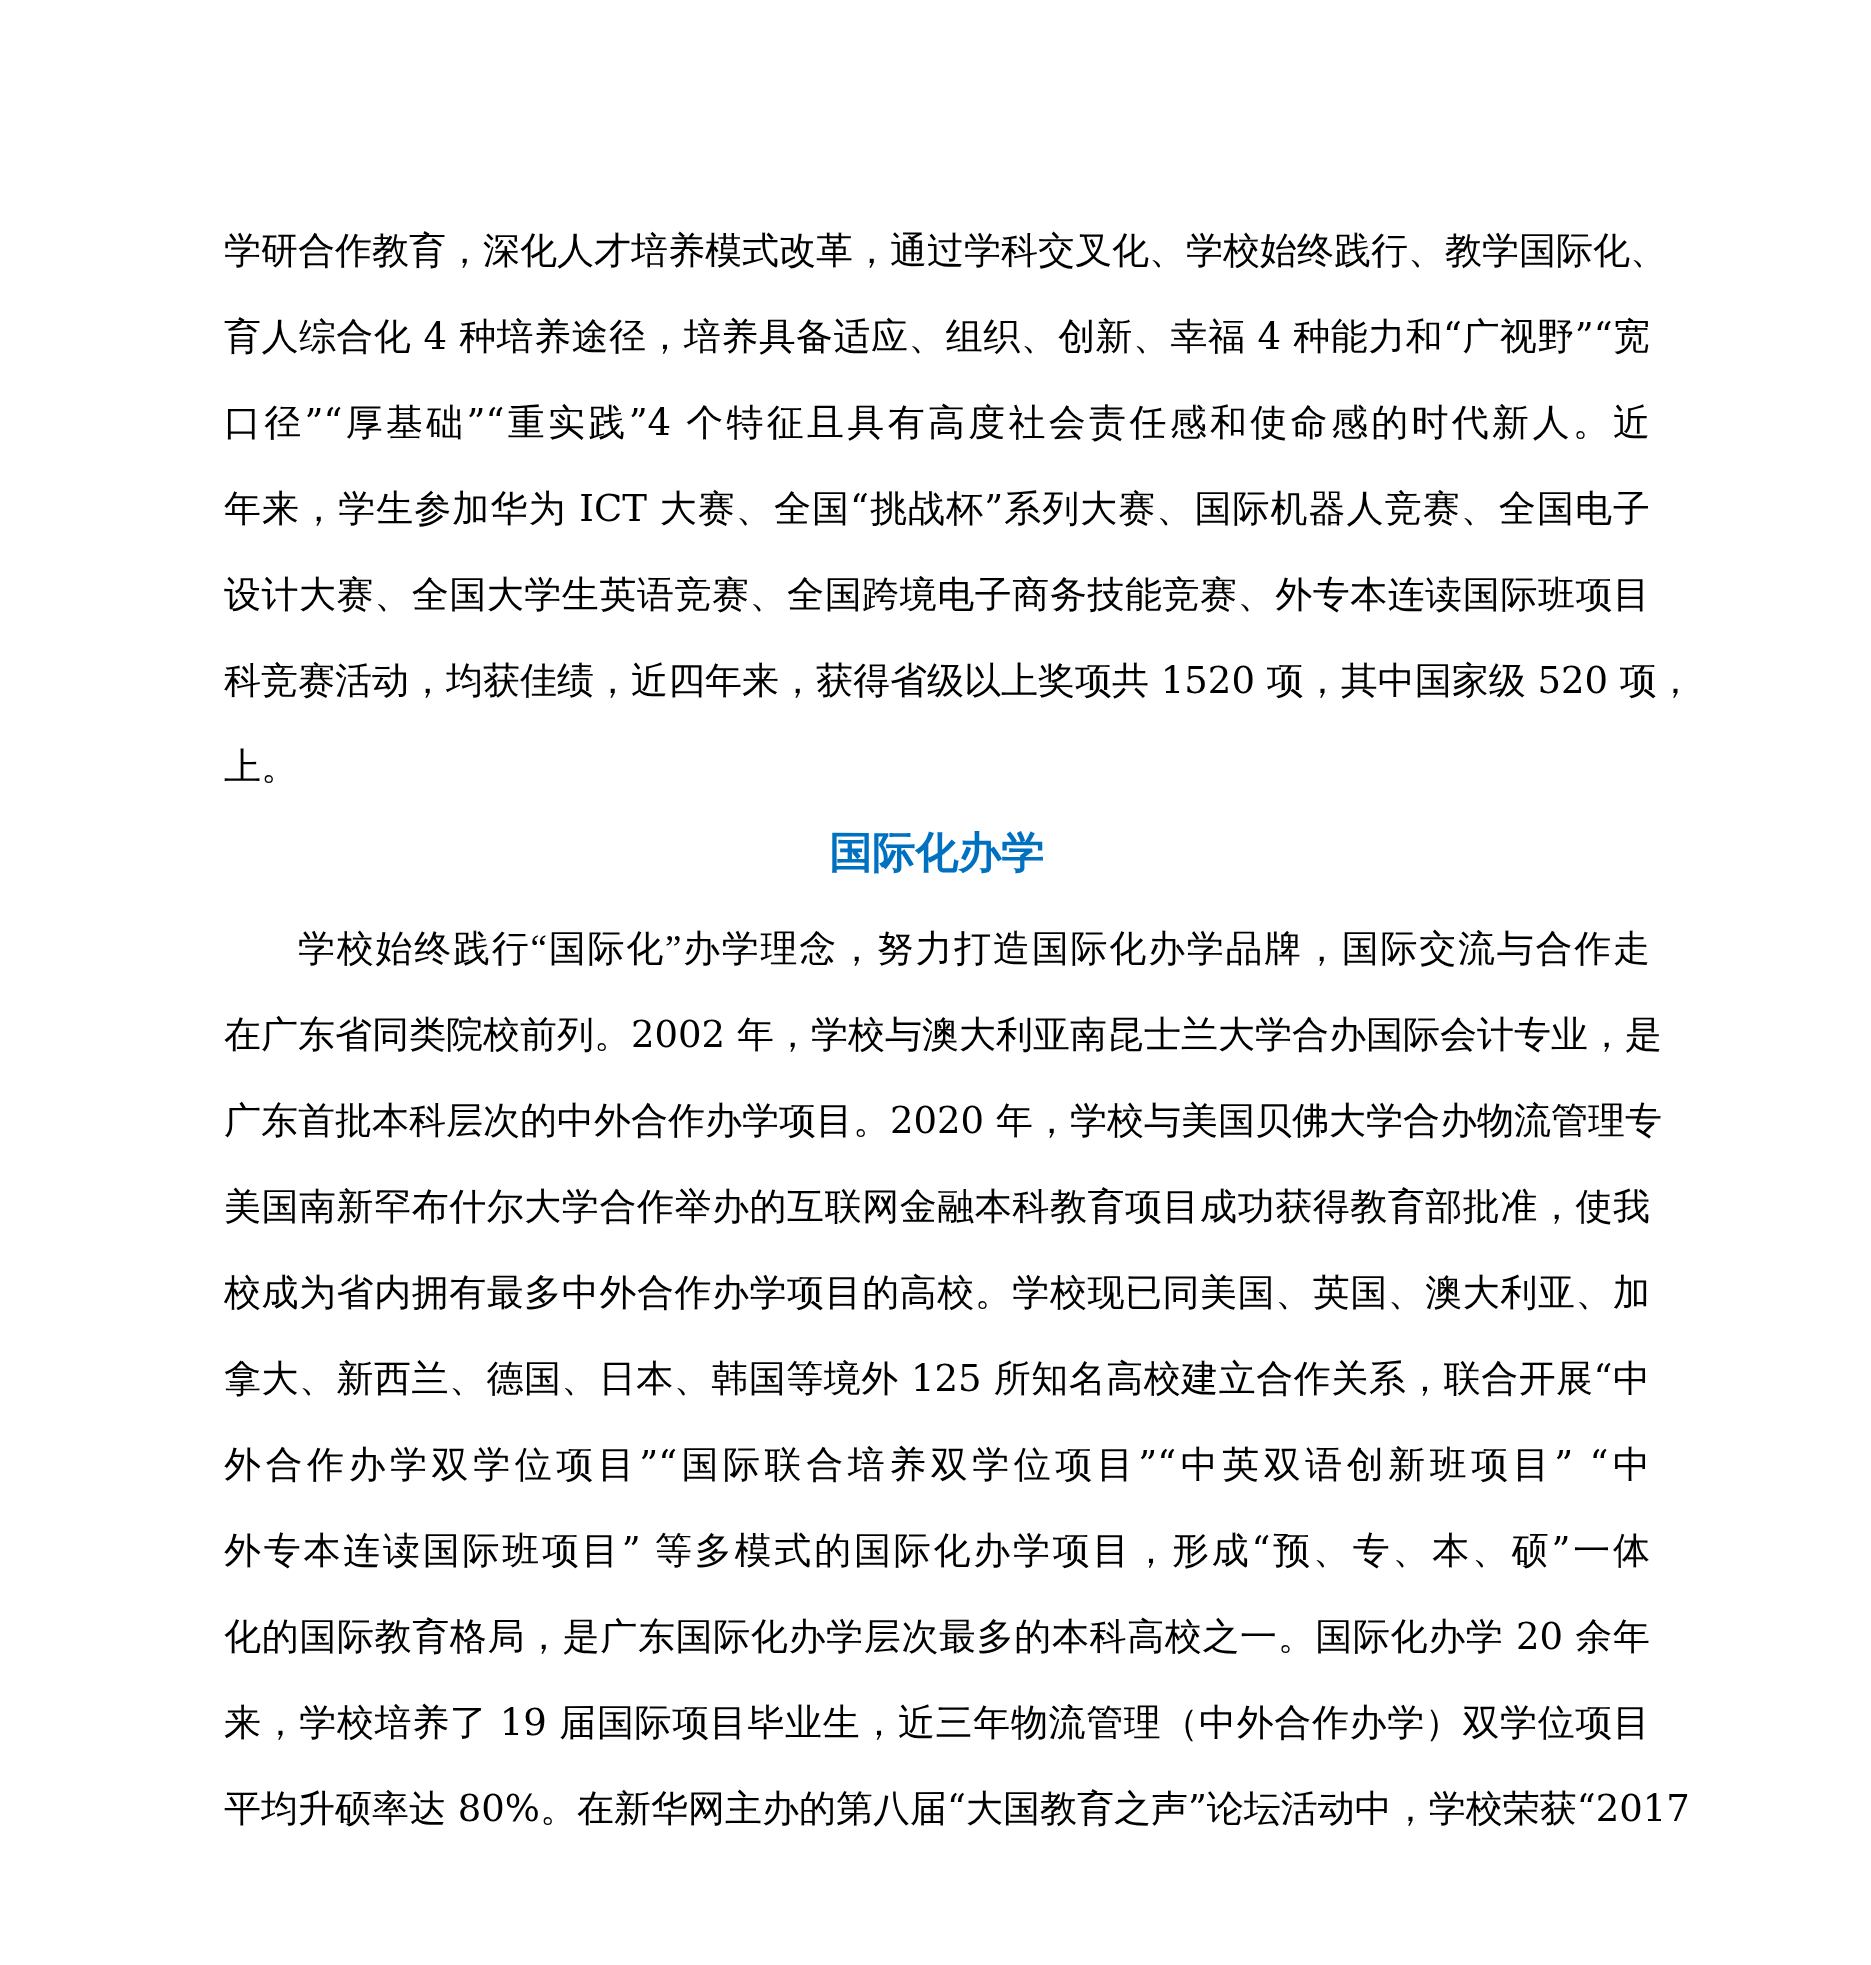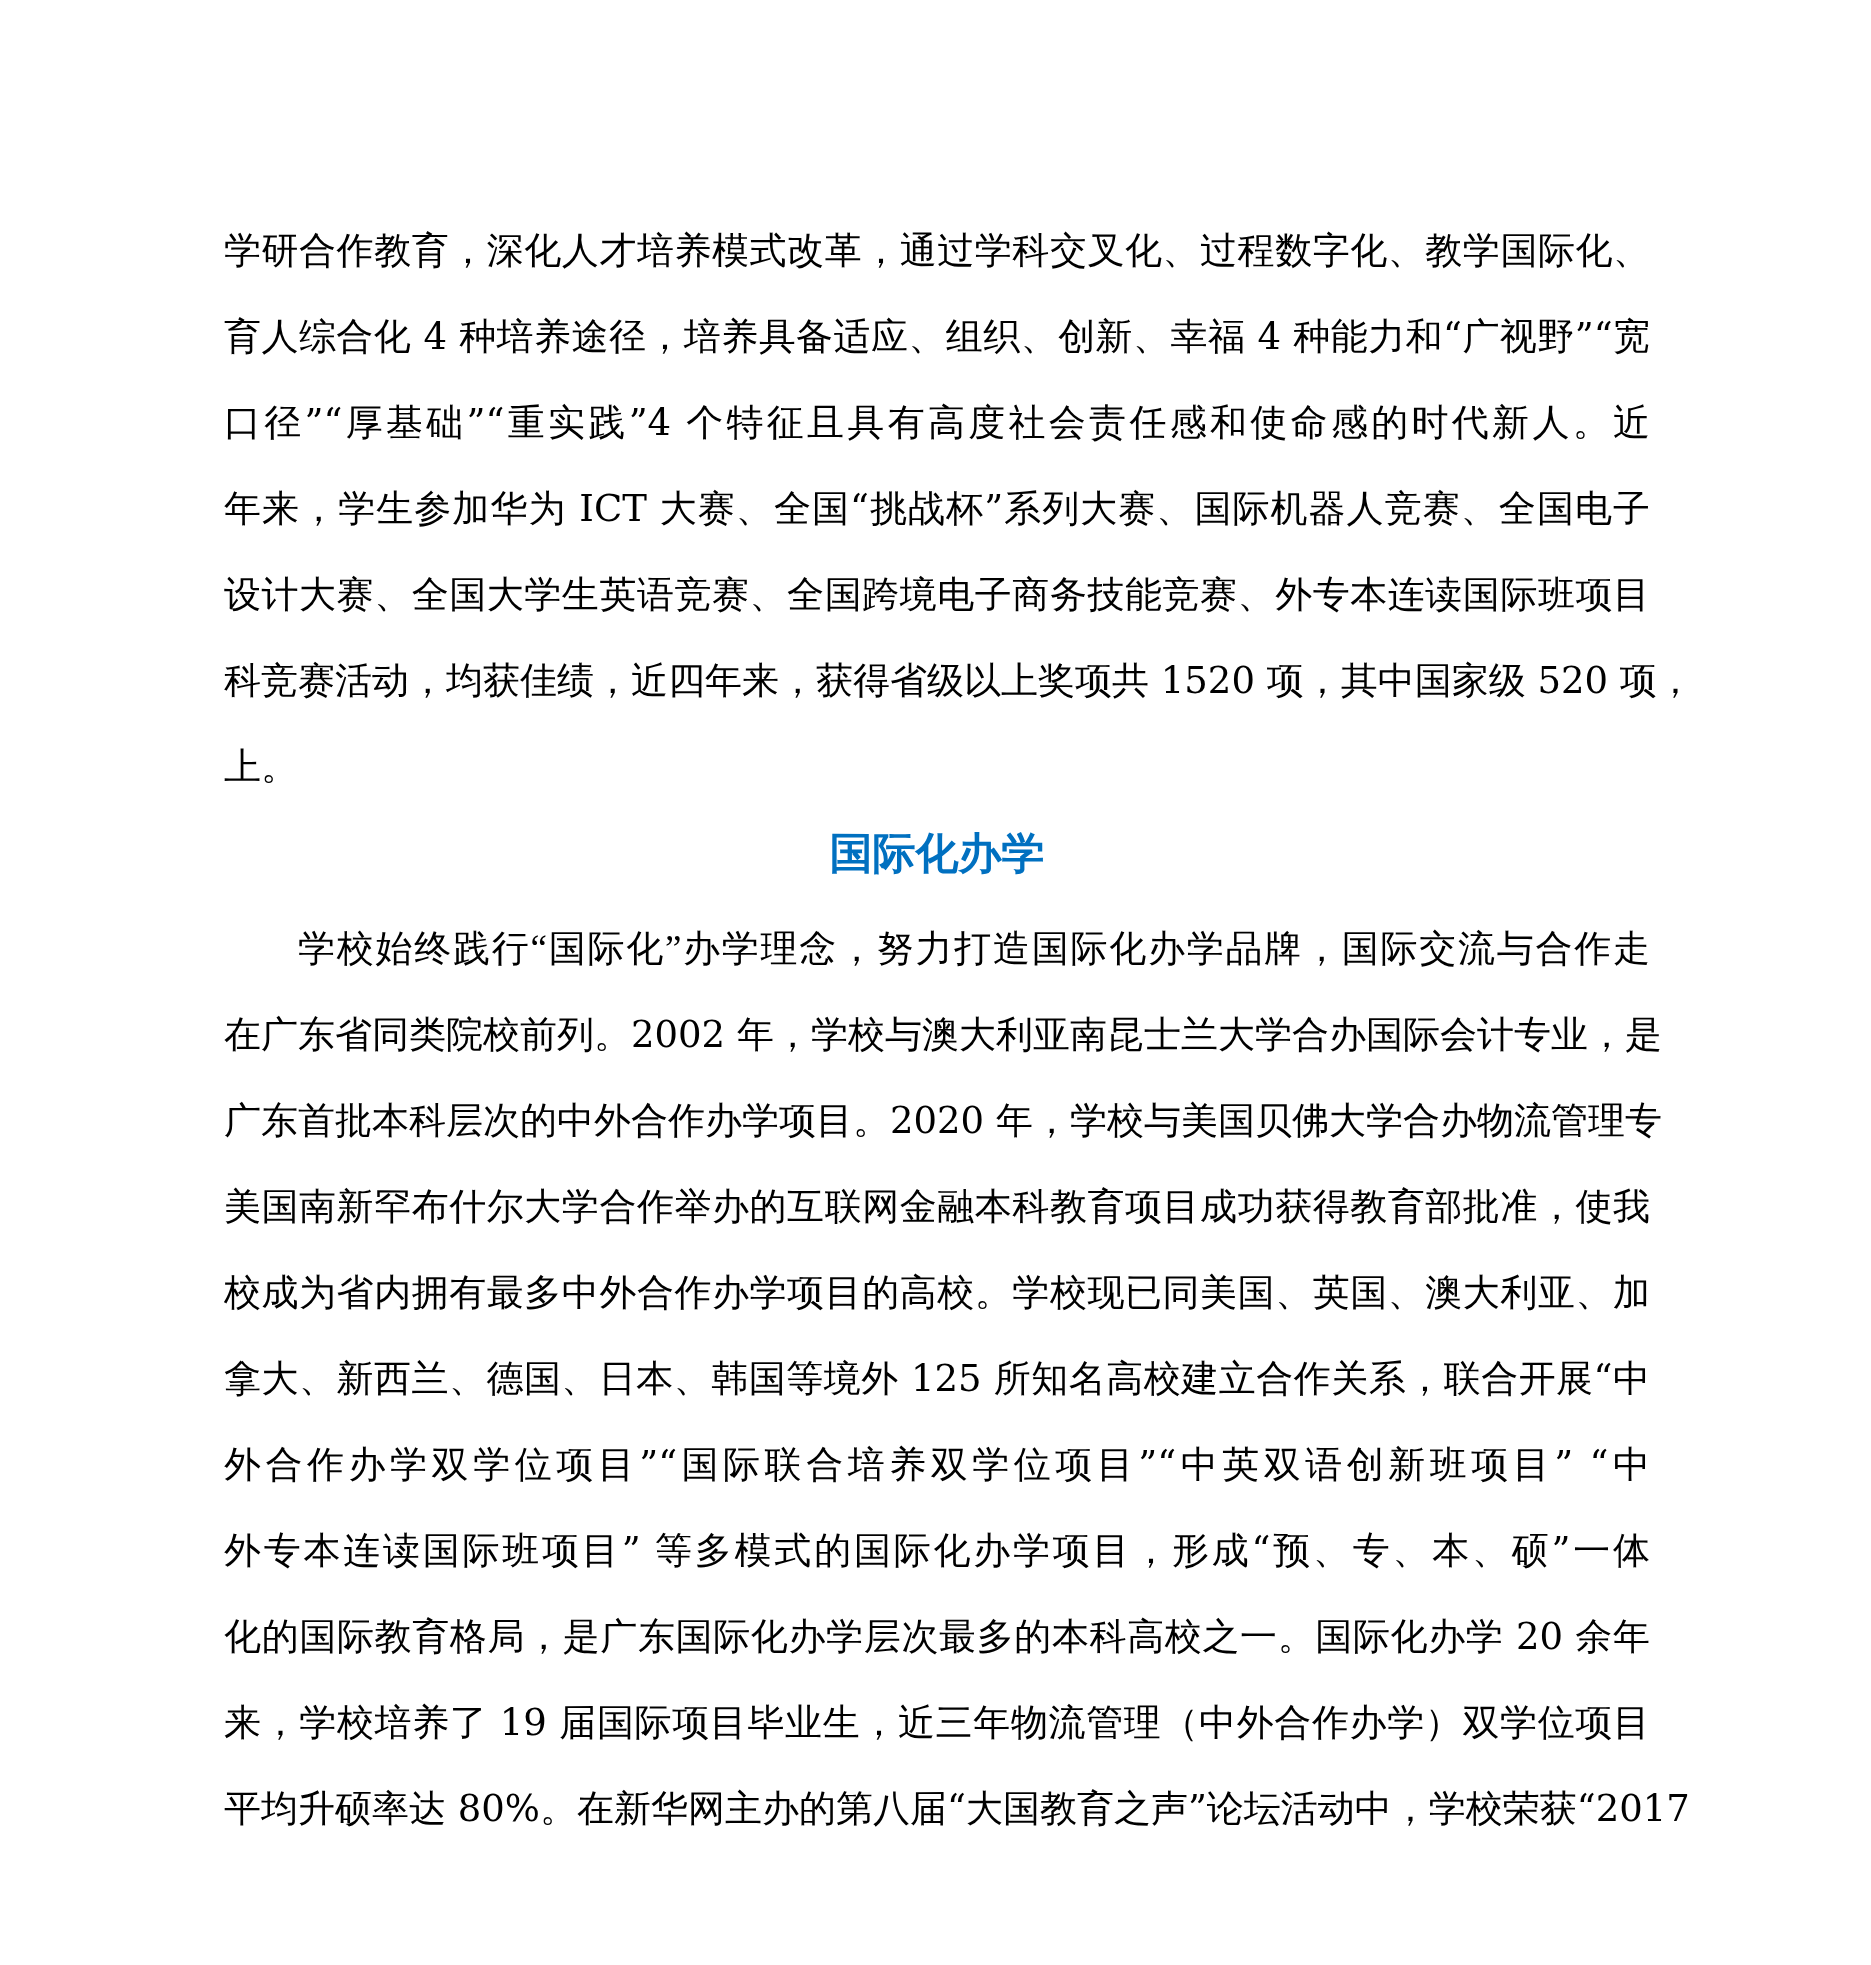--- a/index.html
+++ b/index.html
@@ -17,31 +17,31 @@
     display: block; height: 86px; line-height: 86px;
     white-space: nowrap; overflow: visible;
     text-align: justify; text-align-last: justify;
   }
   .line.last { text-align: left; text-align-last: left; }
   .line.indent { padding-left: 74px; font-family: Liberation Serif, serif; }
   .heading {
     display: block; height: 96px; line-height: 86px;
     text-align: center; color: #0070C0; font-weight: bold;
     font-size: 43px;
-    font-family: Liberation Sans, sans-serif;
+    font-family: Liberation Serif, serif;
   }
 </style>
 </head>
 <body>
 
 <div class="page">
   <div class="column">
 
     <div>
-      <span class="line">学研合作教育，深化人才培养模式改革，通过学科交叉化、过程数字化、教学国际化、</span>
+      <span class="line">学研合作教育，深化人才培养模式改革，通过学科交叉化、学校始终践行、教学国际化、</span>
       <span class="line">育人综合化 4 种培养途径，培养具备适应、组织、创新、幸福 4 种能力和“广视野”“宽</span>
       <span class="line">口径”“厚基础”“重实践”4 个特征且具有高度社会责任感和使命感的时代新人。近</span>
       <span class="line">年来，学生参加华为 ICT 大赛、全国“挑战杯”系列大赛、国际机器人竞赛、全国电子</span>
       <span class="line">设计大赛、全国大学生英语竞赛、全国跨境电子商务技能竞赛、外专本连读国际班项目</span>
       <span class="line">科竞赛活动，均获佳绩，近四年来，获得省级以上奖项共 1520 项，其中国家级 520 项，</span>
       <span class="line last">上。</span>
     </div>
 
     <h2 class="heading" style="margin:0;">国际化办学</h2>
     <div>

